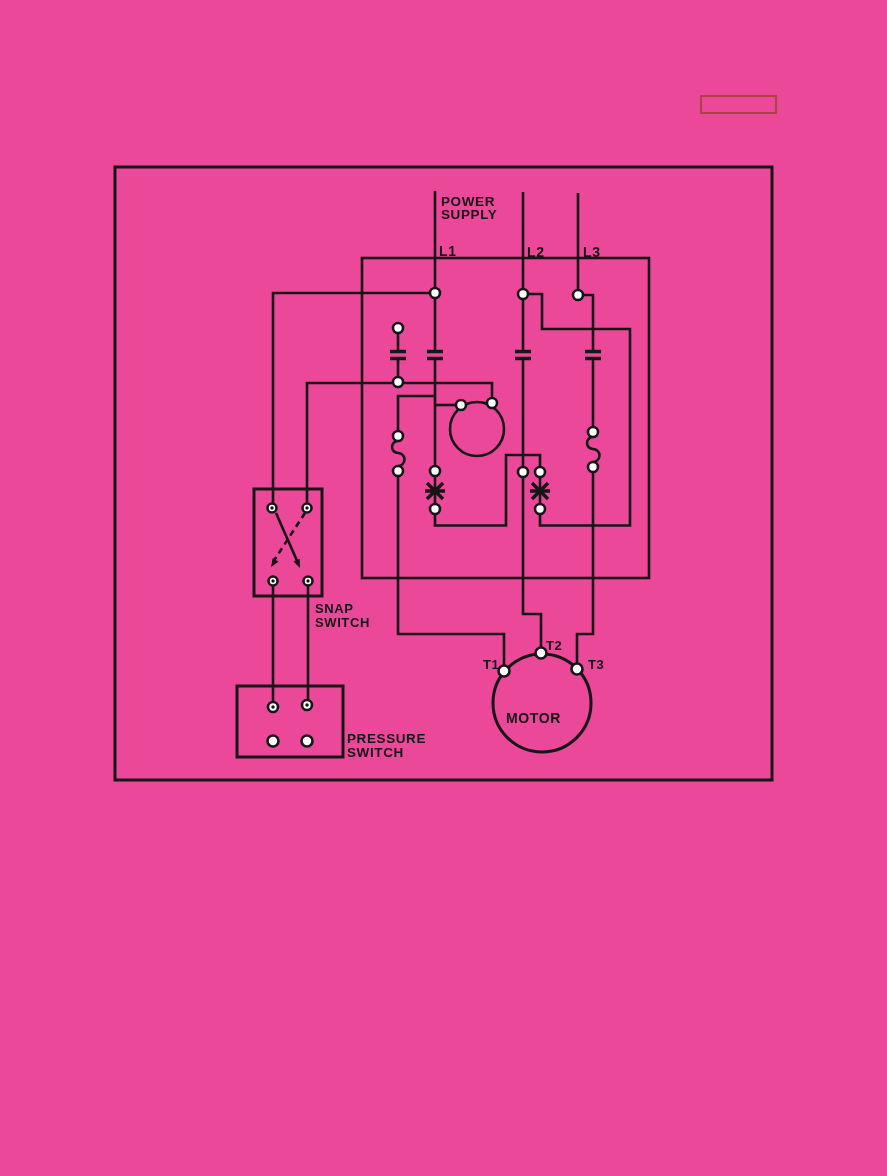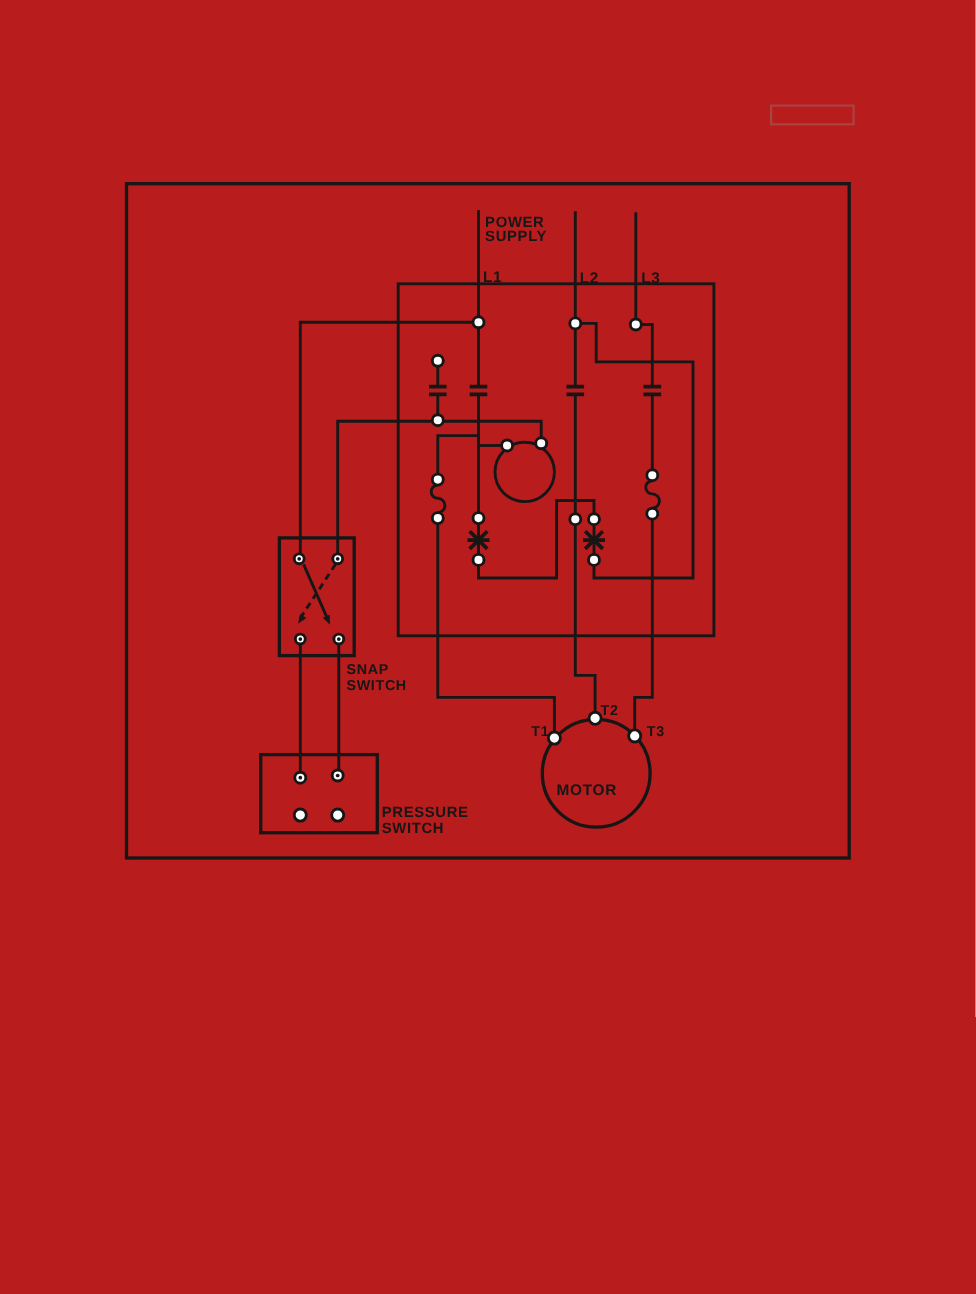--- a/index.html
+++ b/index.html
@@ -1,16 +1,16 @@
 <!DOCTYPE html>
 <html><head>
 <meta charset="utf-8">
 <style>
   html,body{margin:0;padding:0;background:#ffffff;}
-  .page{position:relative;width:887px;height:1176px;background:#b91c1c;overflow:hidden;
+  .page{position:relative;width:887px;height:1176px;background:#ec4899;overflow:hidden;
         font-family:"Liberation Sans", sans-serif;}
   svg{position:absolute;left:0;top:0;}
   .wire{fill:none;stroke:#161616;stroke-width:2.6;stroke-linejoin:miter;stroke-linecap:butt;}
   .thick{fill:none;stroke:#161616;stroke-width:3;}
   .bar{fill:none;stroke:#161616;stroke-width:3.4;}
   .term{fill:#fdfdfd;stroke:#161616;stroke-width:2.6;}
   .dot{fill:#161616;stroke:none;}
   .dash{stroke-dasharray:6 4.5;}
   .arrow{fill:#161616;stroke:none;}
   .lbl{fill:#161616;font-weight:bold;letter-spacing:0.6px;}

